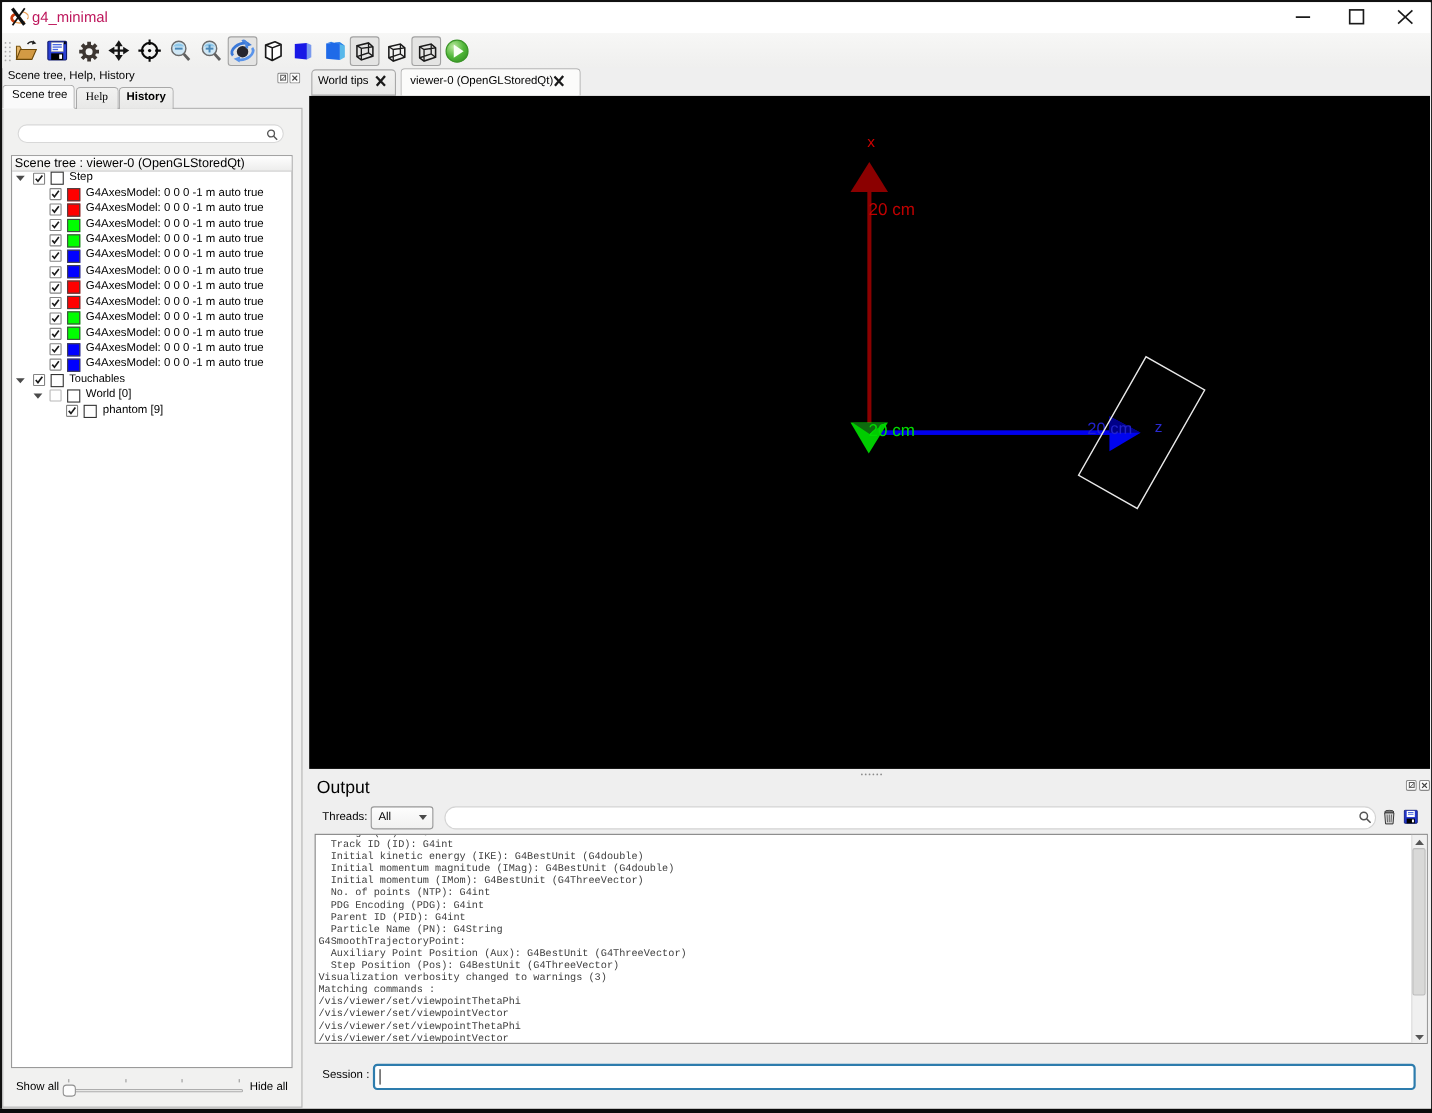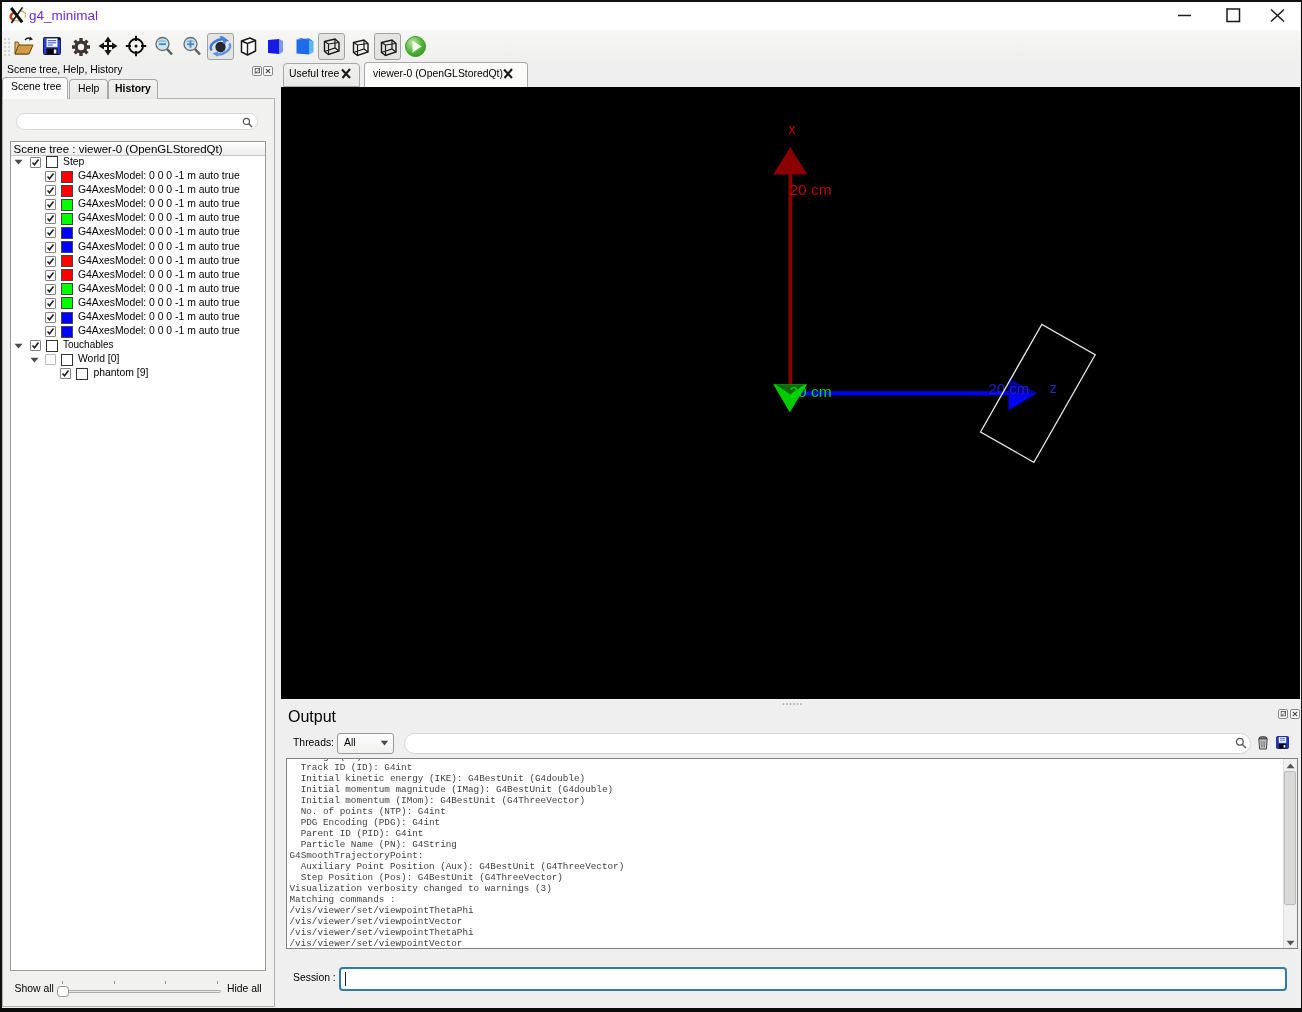--- a/index.html
+++ b/index.html
@@ -13,21 +13,21 @@
 <div class="abs" style="left:1300.5px;top:0;width:1.5px;height:1012px;background:#111;"></div>
 <div class="abs" style="left:0;top:1007.5px;width:1302px;height:4.5px;background:#0a0a0a;"></div>
 <div class="abs" style="left:2px;top:1.5px;width:1298px;height:28.5px;background:#ffffff;"></div>
 <svg class="abs" style="left:8px;top:6px;" width="18" height="18" viewBox="0 0 18 18">
 <path d="M7.5 6.2 A 7.8 4.6 0 0 0 5.2 13.9" fill="none" stroke="#cc3c0c" stroke-width="2.4"></path>
 <path d="M5.2 14.2 A 8.2 4.7 0 0 0 14.8 13.6" fill="none" stroke="#eca058" stroke-width="1.2"></path>
 <path d="M12 4.6 A 8.2 4.7 0 0 1 16.8 11.4" fill="none" stroke="#eca058" stroke-width="1.2"></path>
 <path d="M3.2 1.8 L14.2 16.4" stroke="#111" stroke-width="3"></path>
 <path d="M14.5 1.4 L3.4 17" stroke="#111" stroke-width="1.6"></path>
 </svg>
-<div class="txt" style="left:29px;top:7.5px;font-size:13.5px;color:#6d28d9;">g4_minimal</div>
+<div class="txt" style="left:29px;top:7.5px;font-size:13.5px;color:#be185d;">g4_minimal</div>
 <svg class="abs" style="left:1170px;top:5px;" width="125" height="20" viewBox="0 0 125 20">
 <path d="M8 10.5 L21 10.5" stroke="#1a1a1a" stroke-width="1.5"></path>
 <rect x="57" y="4" width="12.5" height="12.5" fill="none" stroke="#1a1a1a" stroke-width="1.5"></rect>
 <path d="M101 4.5 L114 16.5 M114 4.5 L101 16.5" stroke="#1a1a1a" stroke-width="1.5"></path>
 </svg>
 <div class="abs" style="left:2px;top:30px;width:1298px;height:32px;background:linear-gradient(#f7f7f6,#efefee);"></div>
 <svg class="abs" style="left:3px;top:37px;" width="10" height="19" viewBox="0 0 10 19">
     <circle cx="2" cy="2" r="0.8" fill="#a8a8a8"></circle>
     <circle cx="6" cy="2" r="0.8" fill="#a8a8a8"></circle>
     <circle cx="2" cy="6" r="0.8" fill="#a8a8a8"></circle>
@@ -147,21 +147,21 @@
     <rect x="0.5" y="0.5" width="9" height="9" rx="1.5" fill="#fdfdfd" stroke="#8a8a8a"></rect>
     <rect x="3.2" y="2.4" width="4.4" height="4.4" fill="none" stroke="#555" stroke-width="0.9"></rect>
     <path d="M3 7.5 L7.5 3" stroke="#555" stroke-width="0.9"></path>
   </svg>
 <svg class="abs" style="left:263px;top:65.5px" width="10" height="10" viewBox="0 0 10 10">
     <rect x="0.5" y="0.5" width="9" height="9" rx="1.5" fill="#fdfdfd" stroke="#8a8a8a"></rect>
     <path d="M2.8 2.8 L7.2 7.2 M7.2 2.8 L2.8 7.2" stroke="#444" stroke-width="1.1"></path>
   </svg>
 <div class="abs" style="left:2px;top:98px;width:273px;height:909px;border:1px solid #b2b2b2;box-sizing:border-box;background:#f1f1f0;"></div>
 <div class="abs" style="left:69px;top:79px;width:39px;height:20px;background:linear-gradient(#f2f2f1,#e8e8e7);border:1px solid #a8a8a8;border-bottom:none;border-radius:4px 4px 0 0;box-sizing:border-box;"></div>
-<div class="txt" style="left:78px;top:82.5px;font-size:10.4px;color:#000;">Help</div>
+<div class="txt" style="left:78px;top:82.5px;font-size:10.4px;color:#000;font-family:Liberation Serif, serif;">Help</div>
 <div class="abs" style="left:108px;top:79px;width:50px;height:20px;background:linear-gradient(#f2f2f1,#e8e8e7);border:1px solid #a8a8a8;border-bottom:none;border-radius:4px 4px 0 0;box-sizing:border-box;"></div>
 <div class="txt" style="left:115px;top:82.5px;font-size:10.4px;color:#000;font-weight:bold;">History</div>
 <div class="abs" style="left:2px;top:77px;width:66px;height:22px;background:#fafafa;border:1px solid #a8a8a8;border-bottom:1px solid #fafafa;border-radius:4px 4px 0 0;box-sizing:border-box;"></div>
 <div class="txt" style="left:11px;top:81px;font-size:10.4px;color:#000;">Scene tree</div>
 <div class="abs" style="left:16px;top:112.5px;width:242px;height:17.5px;background:#fff;border:1px solid #d8d8d8;border-radius:9px;box-sizing:border-box;"></div>
 <svg class="abs" style="left:242px;top:116.5px" width="11" height="11" viewBox="0 0 11 11">
 <circle cx="4.4" cy="4.4" r="3.1" fill="none" stroke="#555" stroke-width="1.2"></circle>
 <path d="M6.8 6.8 L10 10" stroke="#555" stroke-width="1.3"></path>
   </svg>
 <div class="abs" style="left:10px;top:141px;width:256px;height:830px;background:#fff;border:1px solid #9a9a9a;box-sizing:border-box;"></div>
@@ -272,21 +272,21 @@
 <div class="txt" style="left:14.5px;top:983px;font-size:10.4px;color:#000;">Show all</div>
 <div class="txt" style="left:227px;top:983px;font-size:10.4px;color:#000;">Hide all</div>
 <div class="abs" style="left:61.8px;top:980.5px;width:1px;height:3px;background:#999;"></div>
 <div class="abs" style="left:113.8px;top:980.5px;width:1px;height:3px;background:#999;"></div>
 <div class="abs" style="left:165.2px;top:980.5px;width:1px;height:3px;background:#999;"></div>
 <div class="abs" style="left:216.6px;top:980.5px;width:1px;height:3px;background:#999;"></div>
 <div class="abs" style="left:62px;top:989.5px;width:159px;height:3.5px;background:#e8e8e7;border:1px solid #adadad;border-radius:2px;box-sizing:border-box;"></div>
 <div class="abs" style="left:57px;top:985.5px;width:11.5px;height:11.5px;background:#fcfcfc;border:1px solid #909090;border-radius:3.5px;box-sizing:border-box;"></div>
 
 <div class="abs" style="left:283px;top:63px;width:77px;height:23.5px;background:linear-gradient(#f1f1f0,#e9e9e8);border:1px solid #a8a8a8;border-radius:4px 4px 0 0;box-sizing:border-box;"></div>
-<div class="txt" style="left:289px;top:67.5px;font-size:10.4px;color:#000;">Useful tree</div>
+<div class="txt" style="left:289px;top:67.5px;font-size:10.4px;color:#000;">World tips</div>
 <svg class="abs" style="left:340.5px;top:67.5px" width="10" height="11" viewBox="0 0 10 11">
     <path d="M1 1.5 L9 10 M9 1 L1.5 10" stroke="#1a1a1a" stroke-width="2.1"></path>
   </svg>
 <div class="abs" style="left:364px;top:61.5px;width:164px;height:25.5px;background:#fbfbfa;border:1px solid #a8a8a8;border-bottom:none;border-radius:4px 4px 0 0;box-sizing:border-box;"></div>
 <div class="txt" style="left:373px;top:67.5px;font-size:10.4px;color:#000;text-align:right;">viewer-0 (OpenGLStoredQt)</div>
 <svg class="abs" style="left:503px;top:67.5px" width="10" height="11" viewBox="0 0 10 11">
     <path d="M1 1.5 L9 10 M9 1 L1.5 10" stroke="#1a1a1a" stroke-width="2.1"></path>
   </svg>
 
 <svg class="abs" style="left:281px;top:87px;" width="1019" height="612" viewBox="0 0 1019 612">

